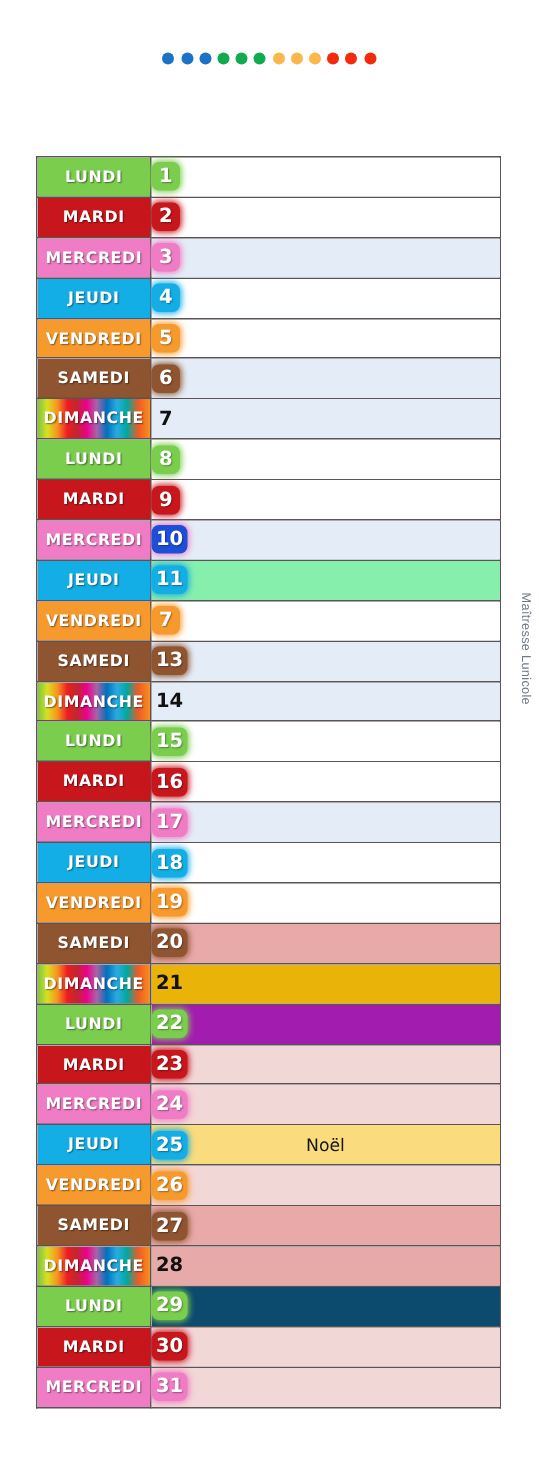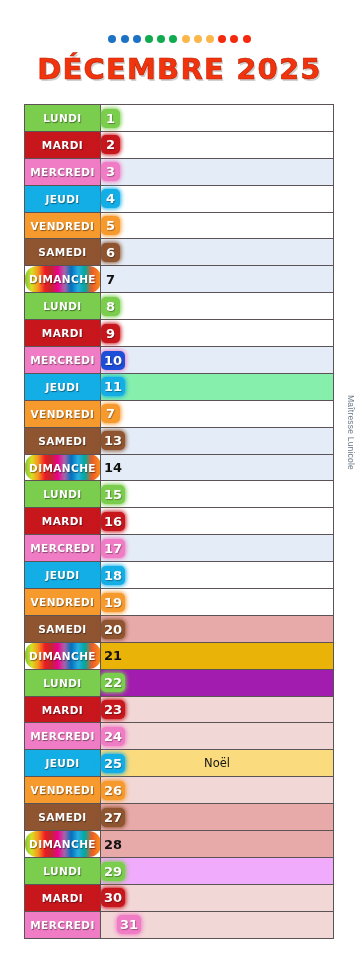--- a/index.html
+++ b/index.html
@@ -130,21 +130,20 @@
     pointer-events: none;
   }
 
   
   .rainbow {
     background: linear-gradient(90deg,
       #7ac943 0%, #d9e021 8%, #f7931e 17%,
       #ed1c24 26%, #c1272d 34%, #ec008c 43%,
       #a864a8 52%, #0071bc 61%, #29abe2 70%,
       #00a99d 79%, #f15a24 89%, #f7931e 100%) !important;
-    border-radius: 12px;
   }
 
   
   #signature {
     position: absolute;
     right: 3px;
     top: 470px;
     font-size: 8.5px;
     color: #6c7a89;
     font-family: "Liberation Sans", sans-serif;
@@ -167,21 +166,20 @@
       <span class="dot" style="background: rgb(15, 171, 78);"></span>
       <span class="dot" style="background: rgb(15, 171, 78);"></span>
       <span class="dot" style="background: rgb(252, 183, 74);"></span>
       <span class="dot" style="background: rgb(252, 183, 74);"></span>
       <span class="dot" style="background: rgb(252, 183, 74);"></span>
       <span class="dot" style="background: rgb(244, 41, 13);"></span>
       <span class="dot" style="background: rgb(244, 41, 13);"></span>
       <span class="dot" style="background: rgb(244, 41, 13);"></span>
     </div>
 
-  <div id="page-title">DÉCEMBRE 2025</div>
 
   <table id="calendar">
     <tbody id="calendar-body">
         <tr>
           <td class="dayname" style="background: rgb(123, 205, 78);">LUNDI</td>
           <td class="daycell" style="background: rgb(255, 255, 255);"><span class="badge" style="background: rgb(123, 205, 78); box-shadow: rgb(123, 205, 78) 0px 0px 4px 1px; text-shadow: rgba(0, 0, 0, 0.35) 0.7px 0.7px 1px;">1</span></td>
         </tr>
         <tr>
           <td class="dayname" style="background: rgb(200, 22, 29);">MARDI</td>
           <td class="daycell" style="background: rgb(255, 255, 255);"><span class="badge" style="background: rgb(200, 22, 29); box-shadow: rgb(200, 22, 29) 0px 0px 4px 1px; text-shadow: rgba(0, 0, 0, 0.35) 0.7px 0.7px 1px;">2</span></td>
@@ -285,28 +283,28 @@
         <tr>
           <td class="dayname" style="background: rgb(143, 84, 48);">SAMEDI</td>
           <td class="daycell" style="background: rgb(232, 169, 169);"><span class="badge" style="background: rgb(143, 84, 48); box-shadow: rgb(143, 84, 48) 0px 0px 4px 1px; text-shadow: rgba(0, 0, 0, 0.35) 0.7px 0.7px 1px;">27</span></td>
         </tr>
         <tr>
           <td class="dayname rainbow">DIMANCHE</td>
           <td class="daycell" style="background: rgb(232, 169, 169);"><span class="badge plain">28</span></td>
         </tr>
         <tr>
           <td class="dayname" style="background: rgb(123, 205, 78);">LUNDI</td>
-          <td class="daycell" style="background: #f0abfc;"><span class="badge" style="background: rgb(123, 205, 78); box-shadow: rgb(123, 205, 78) 0px 0px 4px 1px; text-shadow: rgba(0, 0, 0, 0.35) 0.7px 0.7px 1px;">29</span></td>
+          <td class="daycell" style="background: #0c4a6e;"><span class="badge" style="background: rgb(123, 205, 78); box-shadow: rgb(123, 205, 78) 0px 0px 4px 1px; text-shadow: rgba(0, 0, 0, 0.35) 0.7px 0.7px 1px;">29</span></td>
         </tr>
         <tr>
           <td class="dayname" style="background: rgb(200, 22, 29);">MARDI</td>
           <td class="daycell" style="background: rgb(242, 215, 215);"><span class="badge" style="background: rgb(200, 22, 29); box-shadow: rgb(200, 22, 29) 0px 0px 4px 1px; text-shadow: rgba(0, 0, 0, 0.35) 0.7px 0.7px 1px;">30</span></td>
         </tr>
         <tr>
           <td class="dayname" style="background: rgb(239, 124, 196);">MERCREDI</td>
-          <td class="daycell" style="background: rgb(242, 215, 215); padding-left: 16px;"><span class="badge" style="background: rgb(239, 124, 196); box-shadow: rgb(239, 124, 196) 0px 0px 4px 1px; text-shadow: rgba(0, 0, 0, 0.35) 0.7px 0.7px 1px;">31</span></td>
+          <td class="daycell" style="background: rgb(242, 215, 215);"><span class="badge" style="background: rgb(239, 124, 196); box-shadow: rgb(239, 124, 196) 0px 0px 4px 1px; text-shadow: rgba(0, 0, 0, 0.35) 0.7px 0.7px 1px;">31</span></td>
         </tr>
       </tbody>
   </table>
 
   <div id="signature">Maîtresse Lunicole</div>
 
 </div>
 
 </body></html>

